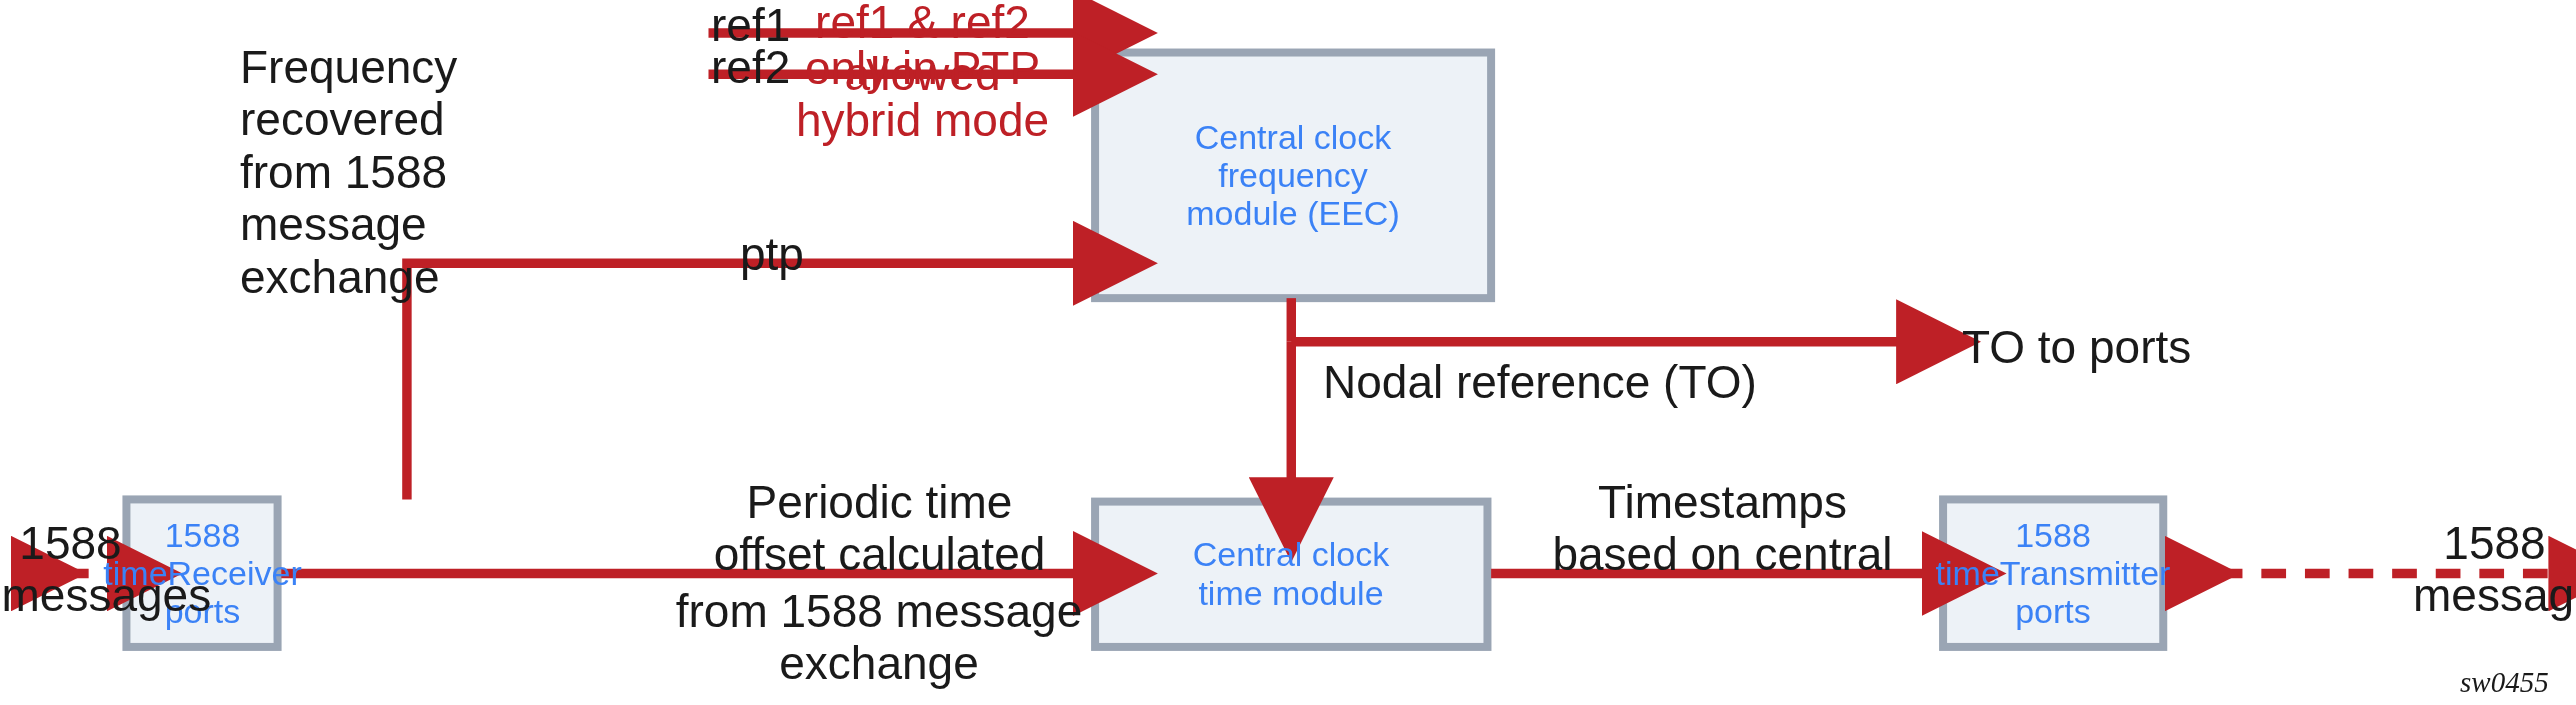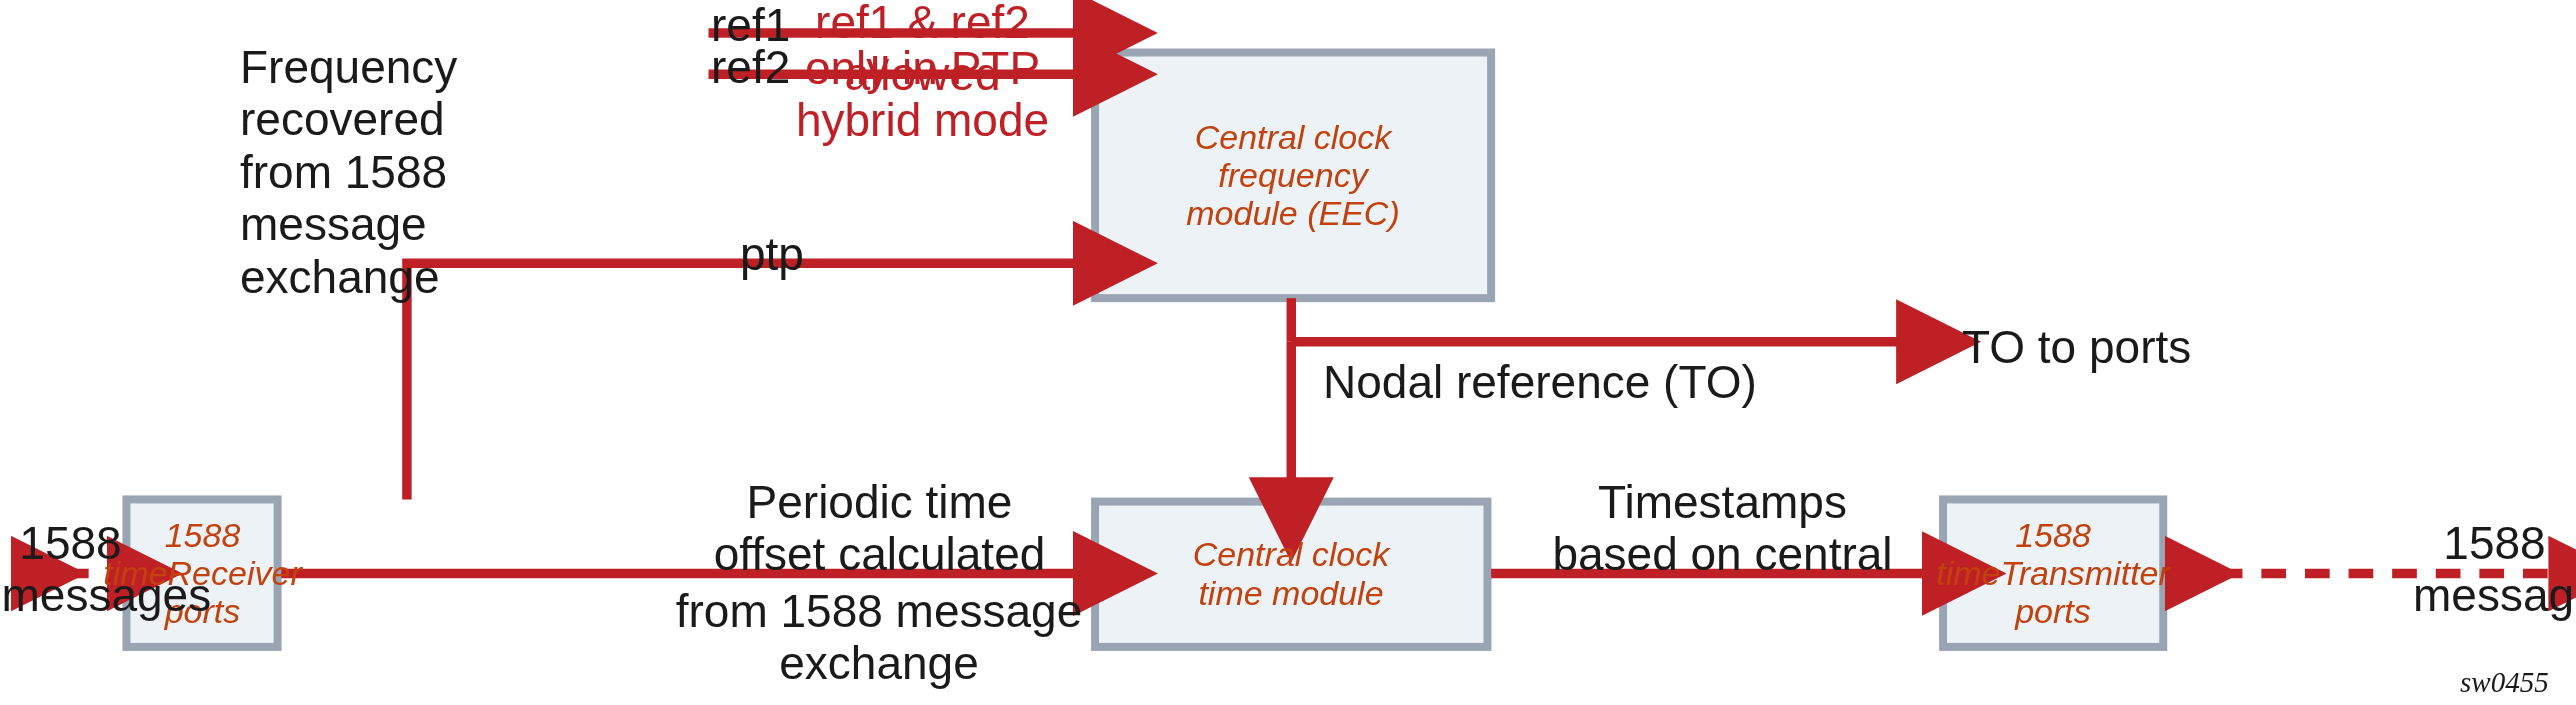--- a/index.html
+++ b/index.html
@@ -4,23 +4,22 @@
 <style>
   html,body{margin:0;padding:0;background:#ffffff;}
   body{width:2576px;height:706px;font-family:"Liberation Sans",sans-serif;}
   #stage{position:relative;width:2576px;height:706px;overflow:hidden;background:#fff;}
   svg.layer{position:absolute;left:0;top:0;width:2576px;height:706px;}
   .boxlabel{
     position:absolute;
     display:flex;align-items:center;justify-content:center;
     text-align:center;
     font-family:"Liberation Sans",sans-serif;
-    font-size:34px;line-height:1.12;color:#c2410c;
+    font-size:34px;line-height:1.12;color:#3b82f6;
     pointer-events:none;
-    font-style:italic;
   }
   .txt{
     position:absolute;
     font-family:"Liberation Sans",sans-serif;
     font-size:46px;line-height:1.14;color:#1a1a1a;
     white-space:pre-line;
   }
   .txt.red{color:#BE2026;}
   .txt.c{text-align:center;}
   .txt.l{text-align:left;}

